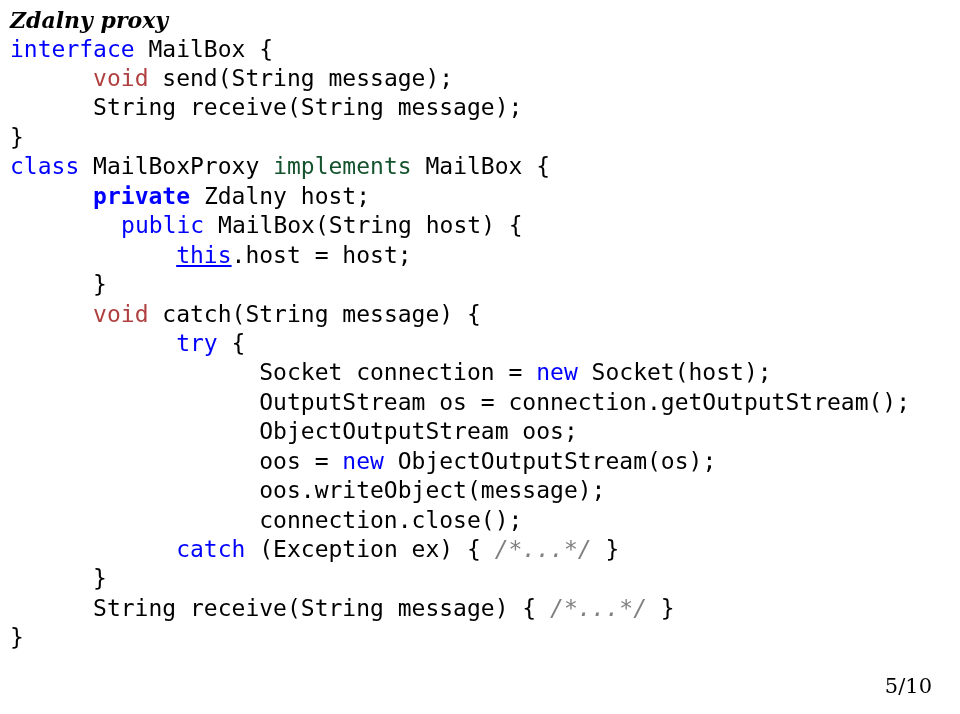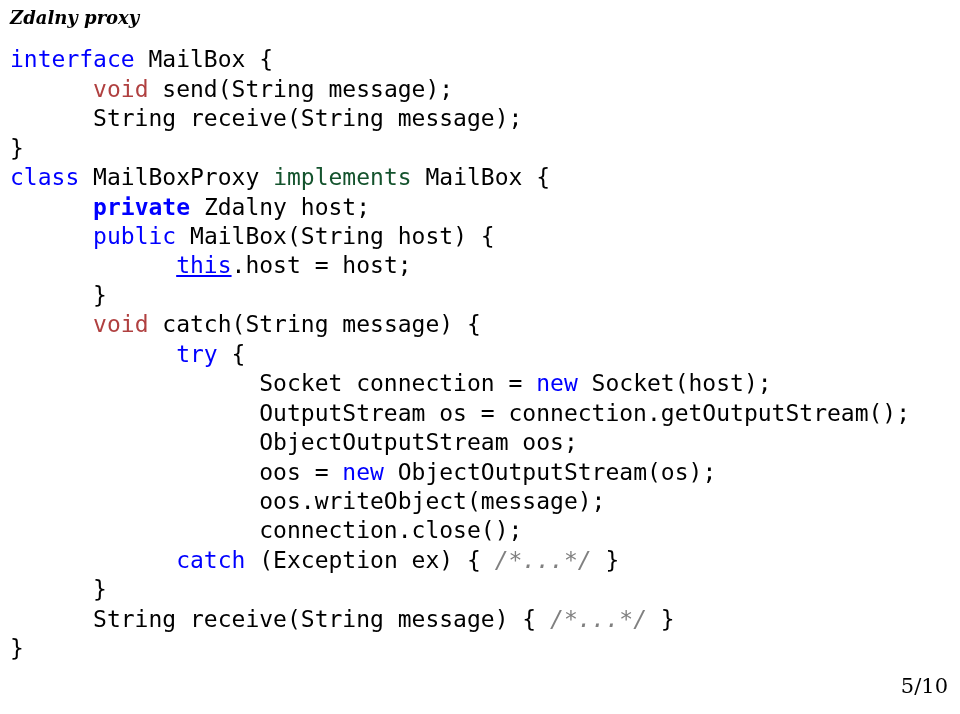--- a/index.html
+++ b/index.html
@@ -12,44 +12,43 @@
       font-family: "DejaVu Serif", "Liberation Serif", Georgia, serif;
       font-size: 23px;
       padding: 6px 10px 10px 10px;
       width: 960px;
       height: 714px;
       line-height: 1.3;
     }
     .title {
       font-weight: bold;
       font-style: italic;
-      font-size: 18px;
-      margin-bottom: 16px;
+      font-size: 22px;
     }
     .code {
       font-family: "DejaVu Sans Mono", "Liberation Mono", "Courier New", monospace;
       font-size: 23px;
       white-space: pre;
       line-height: 1.28;
     }
     .kw-interface { color: #0000ff; }
     .kw-void { color: #b04040; }
     .kw-class { color: #0000ff; }
     .kw-implements { color: #14532d; }
     .kw-private { color: #0000ff; font-weight: bold; }
-    .kw-public { color: #0000ff; }
+    .kw-public { color: #0000ff; margin-left: 28px; }
     .kw-this { color: #0000ff; text-decoration: underline; }
     .kw-try { color: #0000ff; }
     .kw-new { color: #0000ff; }
     .kw-catch { color: #0000ff; }
     .cm { color: #808080; font-style: italic; }
     .footer {
       position: absolute;
       bottom: 14px;
-      right: 12px;
+      right: 28px;
       font-family: "DejaVu Serif", Georgia, serif;
       font-size: 21px;
       margin-left: 26px;
     }
   </style>
 </head>
 <body>
 
 <div class="title">Zdalny proxy</div>
 

